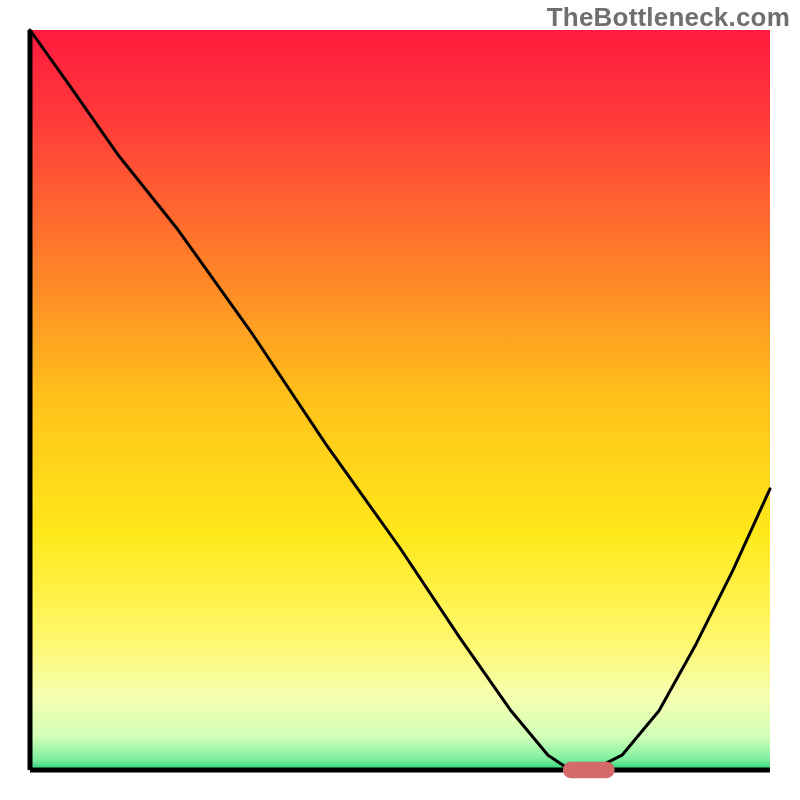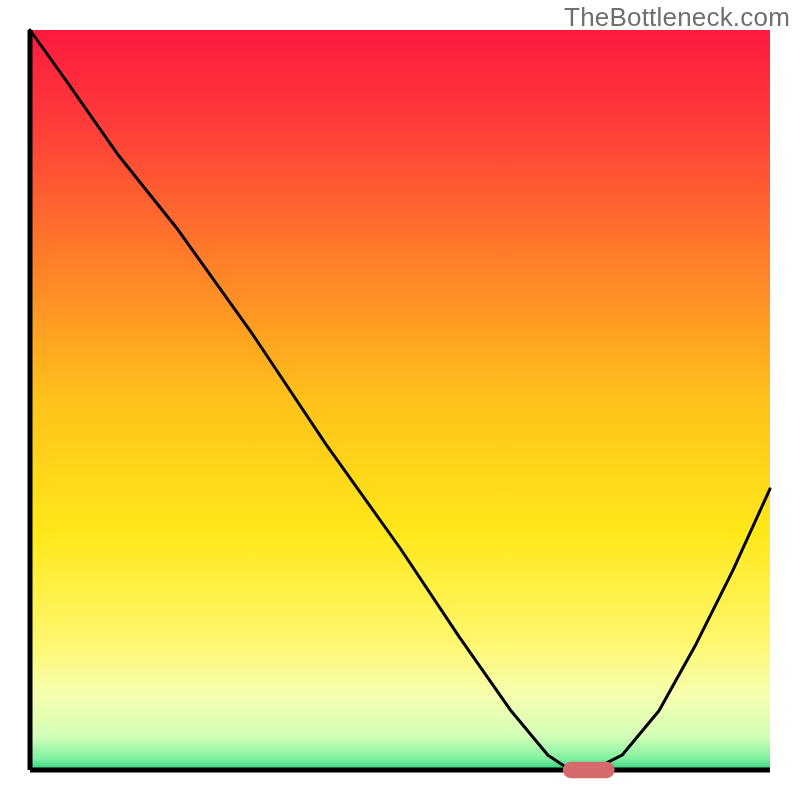--- a/index.html
+++ b/index.html
@@ -14,21 +14,21 @@
     position: relative;
     width: 800px;
     height: 800px;
   }
   .watermark {
     position: absolute;
     top: 2px;
     right: 10px;
     font-family: Arial, Helvetica, sans-serif;
     font-size: 26px;
-    font-weight: 400;
+    font-weight: 700;
     color: #6f6f6f;
     letter-spacing: 0.2px;
     z-index: 10;
   }
   svg.plot {
     position: absolute;
     left: 0;
     top: 0;
     width: 800px;
     height: 800px;

